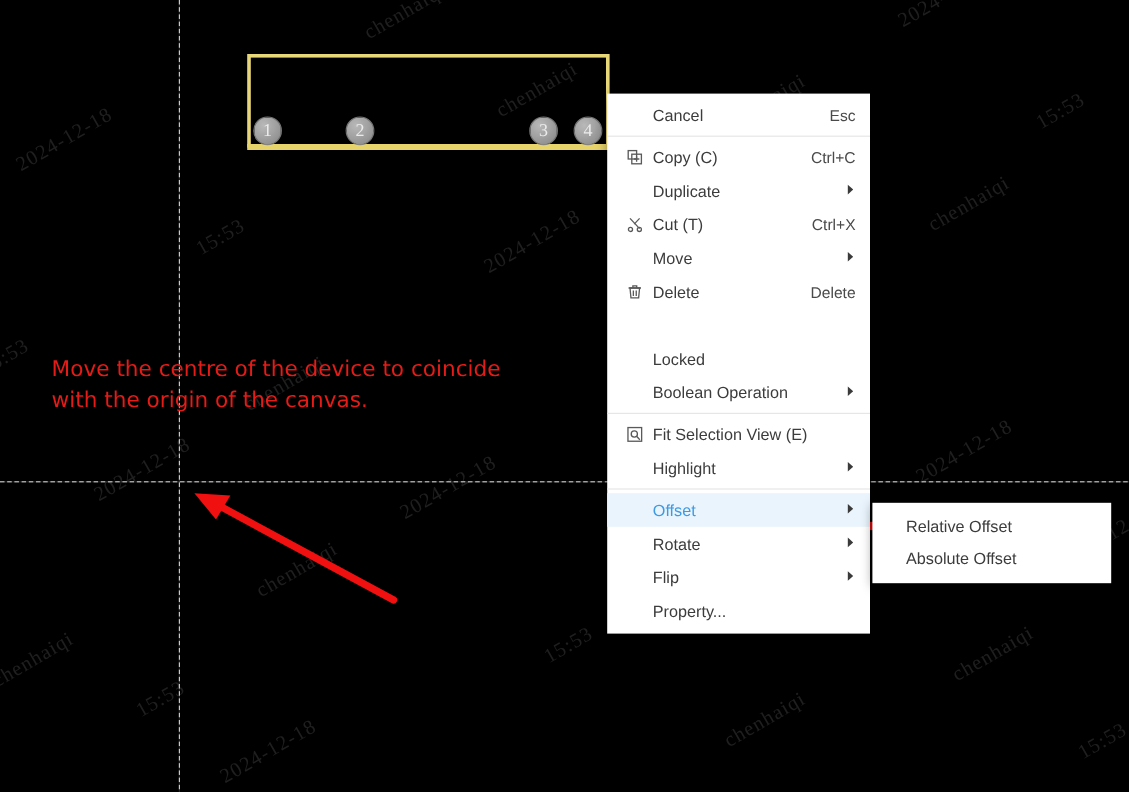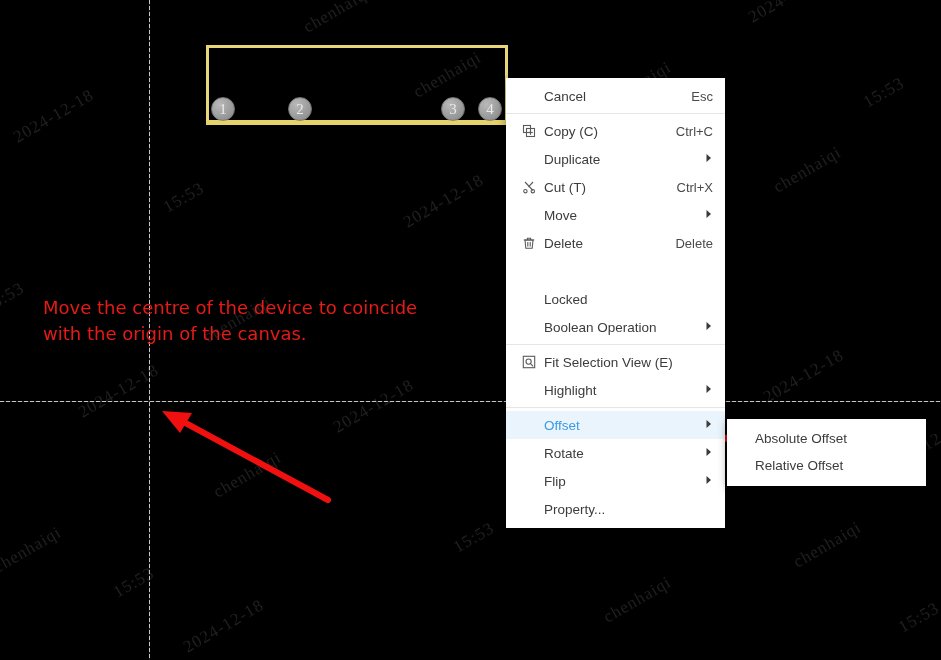--- a/index.html
+++ b/index.html
@@ -378,20 +378,20 @@
           </svg></span>
       </div>
       <div class="ctx-item">
         <span class="ico blank"></span>
         <span class="lbl">Property...</span>
       </div>
     </div>
 
   <div class="sub-menu" id="sub-menu">
       <div class="sub-item">
+        <span>Relative Offset</span>
+      </div>
+      <div class="sub-item">
         <span>Absolute Offset</span>
       </div>
-      <div class="sub-item">
-        <span>Relative Offset</span>
-      </div>
     </div>
 
 </div>
 
 </body></html>

